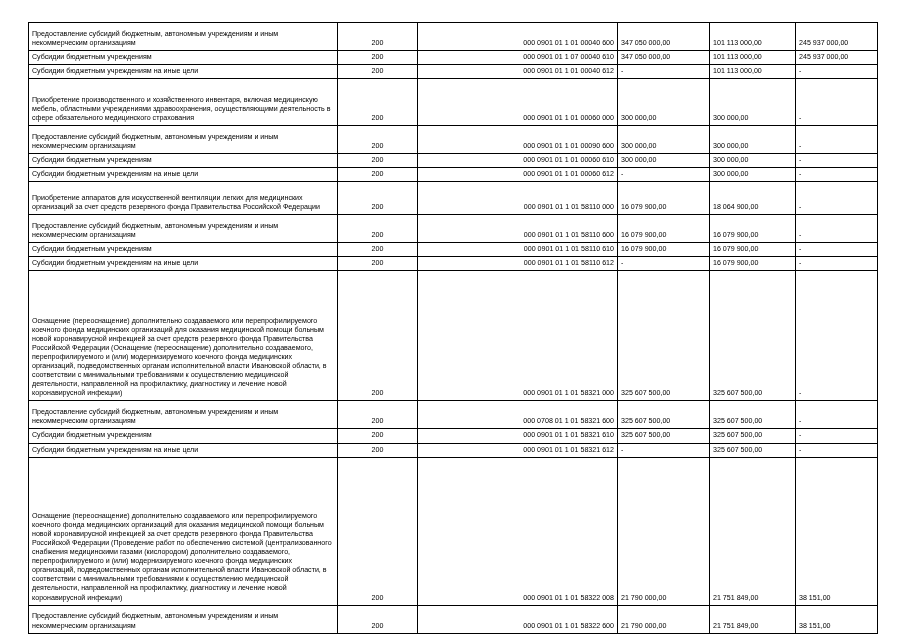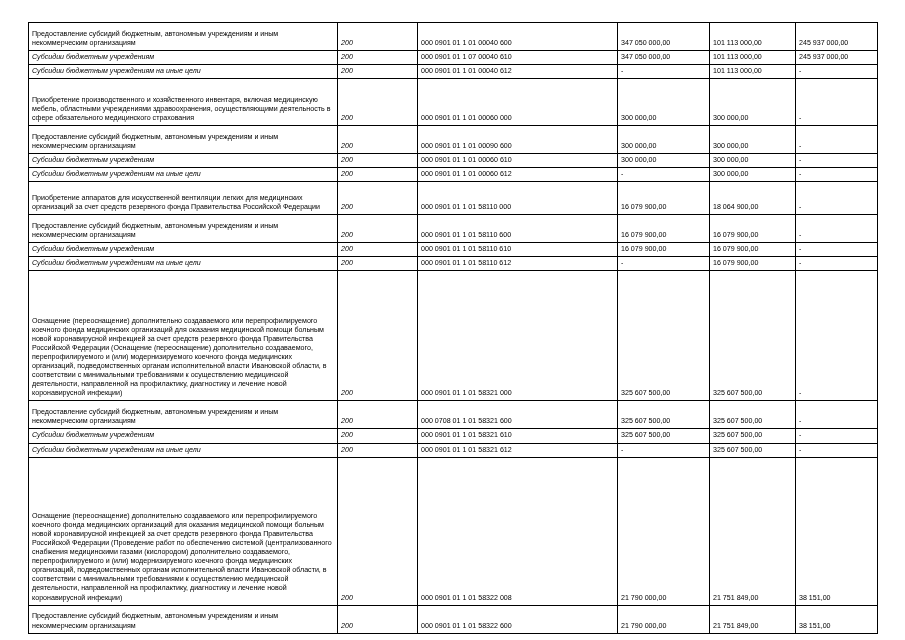--- a/index.html
+++ b/index.html
@@ -33,34 +33,33 @@
     padding: 2px 3px;
     vertical-align: bottom;
     word-wrap: break-word;
     overflow-wrap: break-word;
   }
   td.c-name {
     text-align: left;
     vertical-align: bottom;
   }
   td.c-code {
-    text-align: left;
-    vertical-align: bottom;
-    font-style: italic;
+    text-align: center;
+    vertical-align: bottom;
   }
   td.c-class {
-    text-align: left;
+    text-align: right;
     vertical-align: bottom;
   }
   td.c-num {
     vertical-align: bottom;
     padding-right: 4px;
   }
   .indent1 { padding-left: 6px; }
-  .indent2 { padding-left: 12px; font-style: italic; }
+  .indent2 { padding-left: 12px; }
 </style>
 </head>
 <body>
 
 <div id="page">
   <table class="budget">
     <colgroup>
       <col style="width:309px">
       <col style="width:80px">
       <col style="width:200px">

